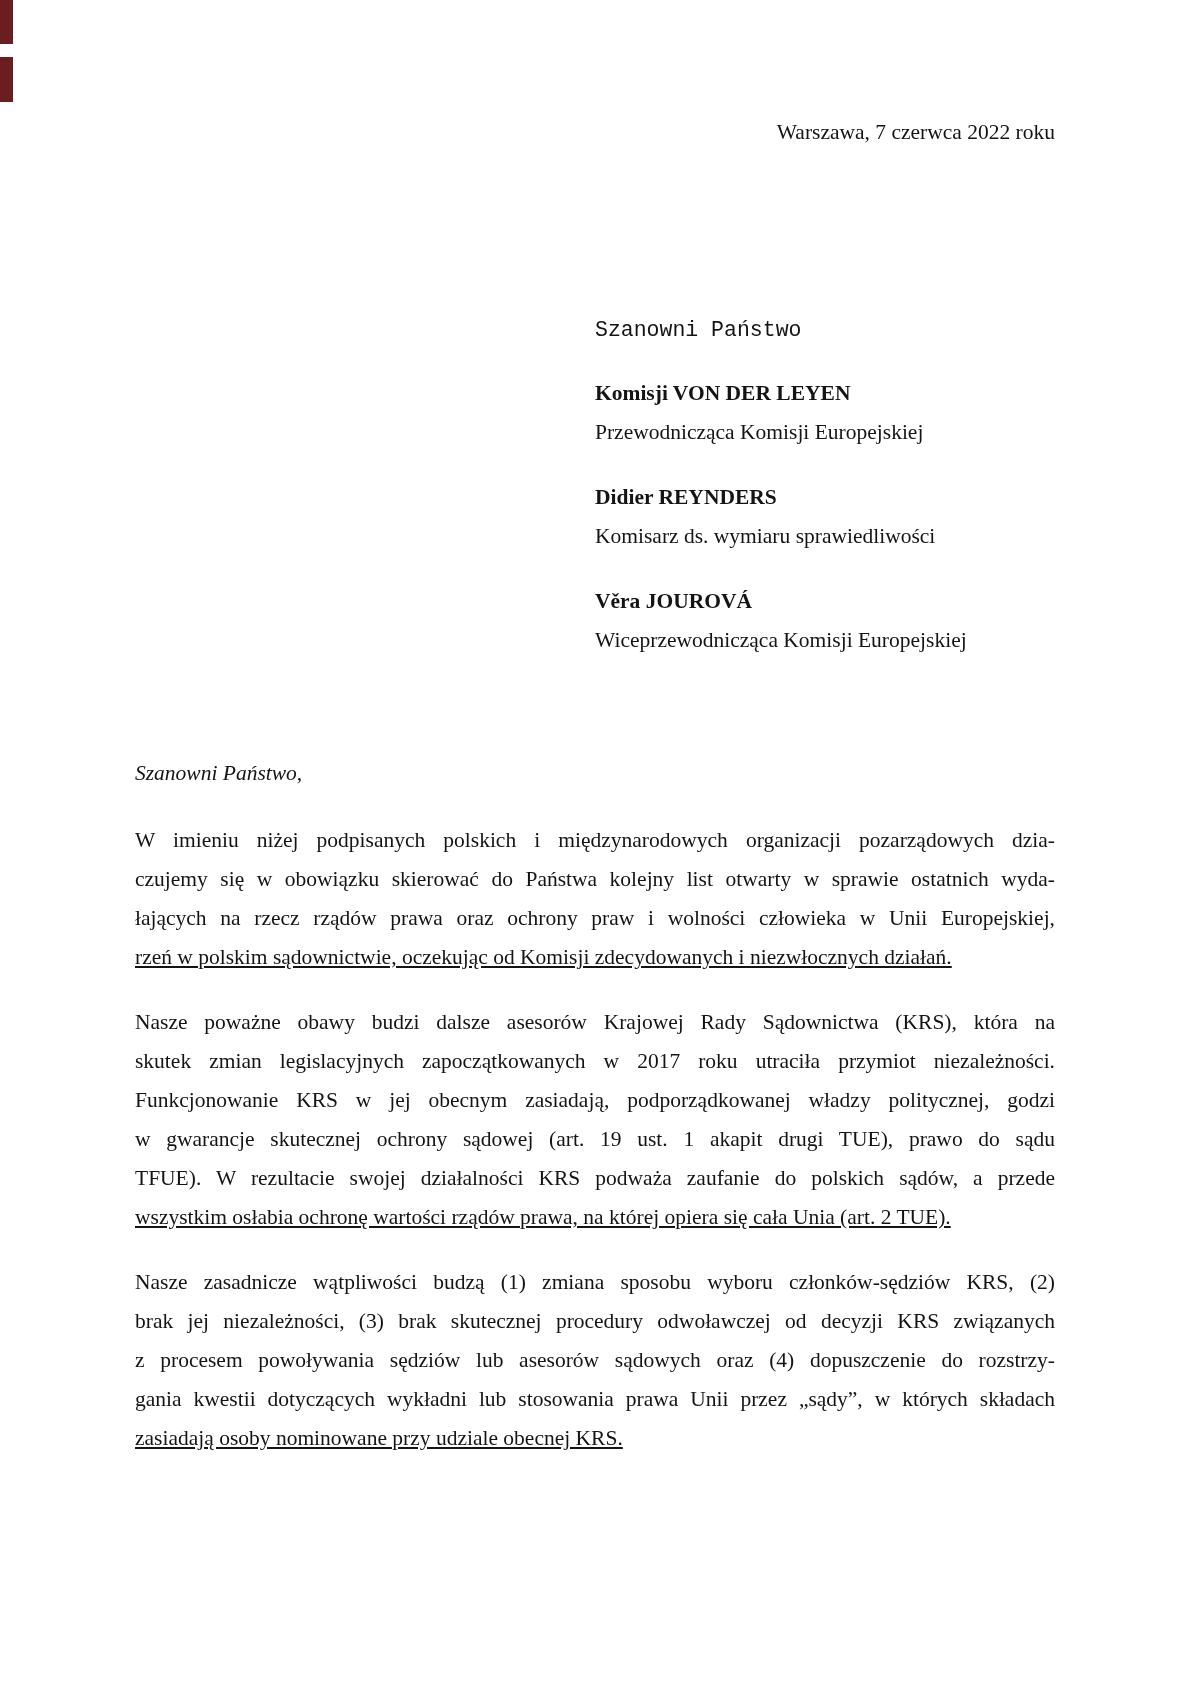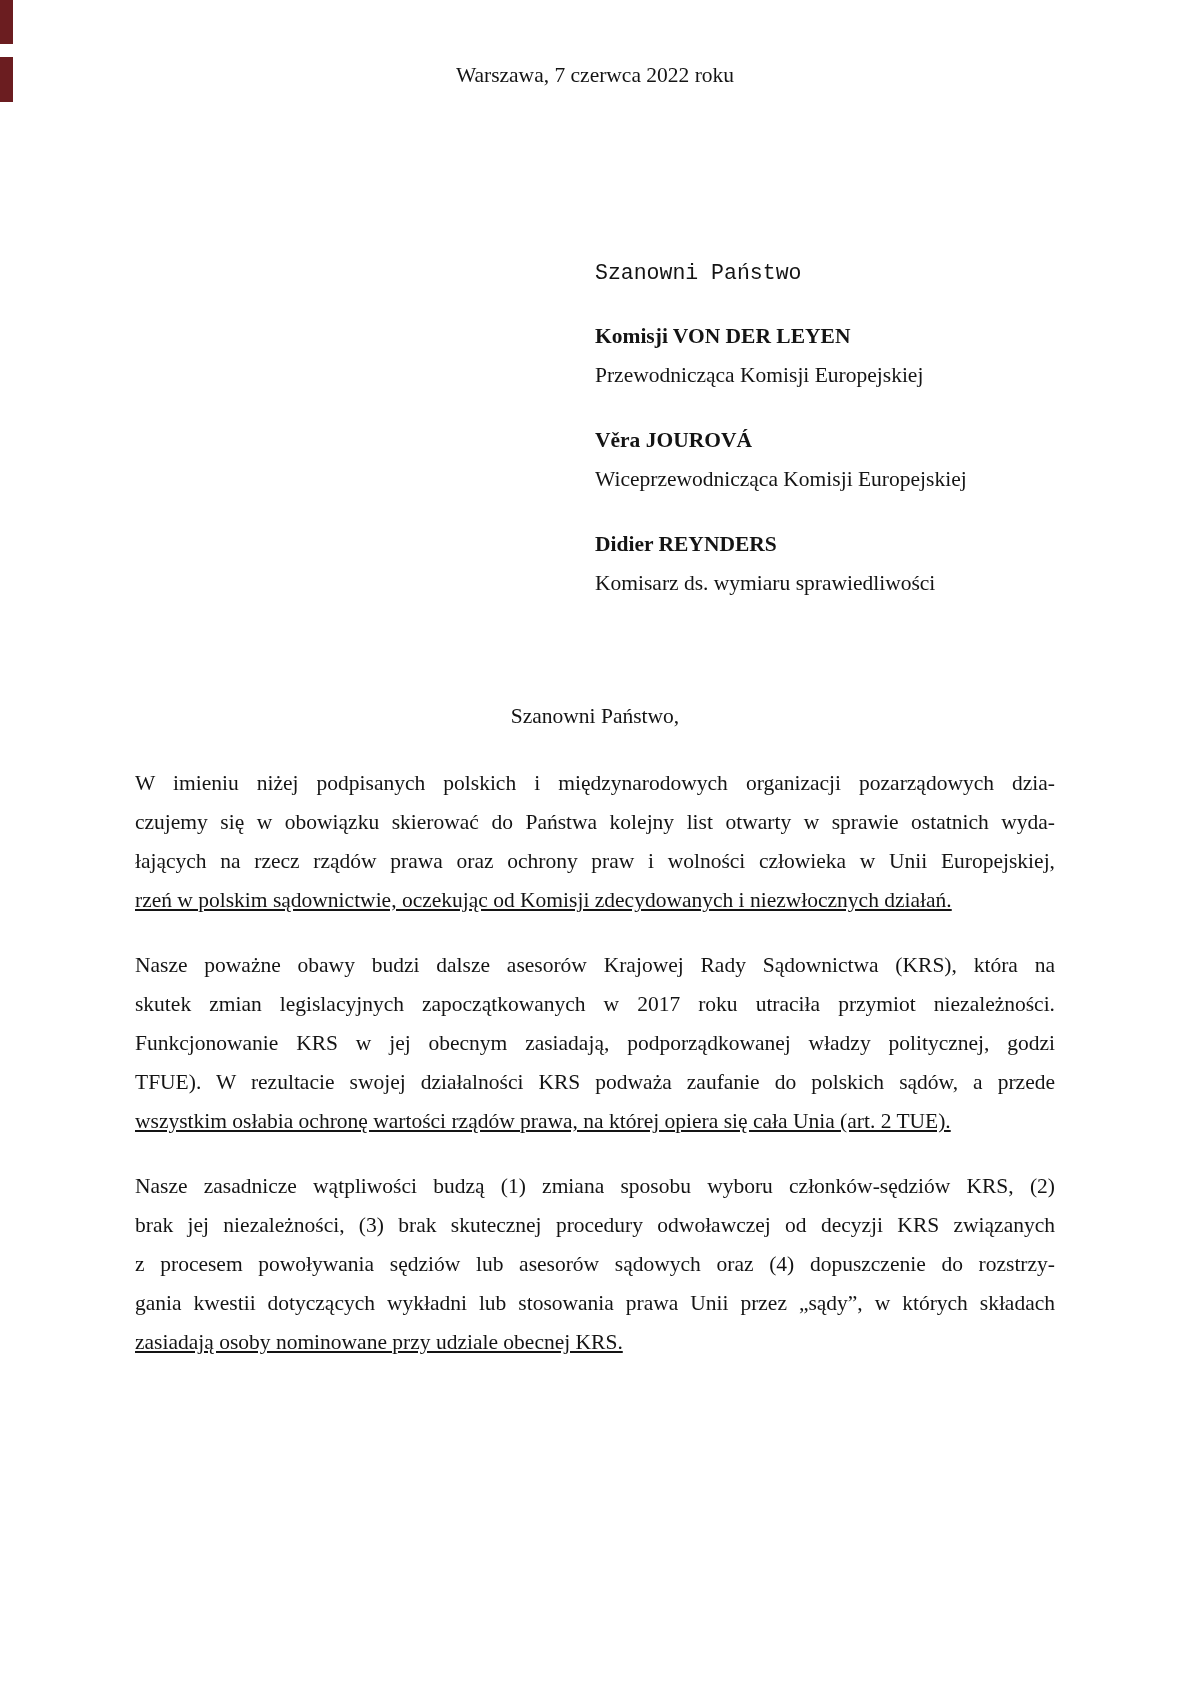--- a/index.html
+++ b/index.html
@@ -22,41 +22,41 @@
   }
   .edge-mark {
     position: absolute;
     left: 0;
     width: 13px;
   }
   .edge-mark.m1 { top: 0; height: 44px; }
   .edge-mark.m2 { top: 57px; height: 45px; }
 
   .dateline {
-    padding-top: 56px;
-    text-align: center;
+    padding-top: 113px;
+    text-align: right;
     line-height: 39px;
   }
   .addressee {
     margin-top: 159px;
     margin-left: 460px;
     line-height: 39px;
   }
   .addr-salutation {
     margin-bottom: 24px;
     font-family: Liberation Mono, monospace;
   }
   .recipient { margin-bottom: 26px; }
   .recipient:last-child { margin-bottom: 0; }
   .recipient-name { font-weight: bold; }
 
   .body-salutation {
     margin-top: 94px;
+    font-style: italic;
     line-height: 39px;
-    text-align: center;
   }
   .paragraph {
     margin-top: 28px;
     line-height: 39px;
   }
   .paragraph + .paragraph { margin-top: 26px; }
   .jline {
     text-align: justify;
     text-align-last: justify;
     hyphens: none;
@@ -80,43 +80,44 @@
 
   <div class="addressee">
     <div class="addr-salutation">Szanowni Państwo</div>
 
     <div class="recipient">
       <div class="recipient-name">Komisji VON DER LEYEN</div>
       <div class="recipient-title">Przewodnicząca Komisji Europejskiej</div>
     </div>
 
     <div class="recipient">
-      <div class="recipient-name">Věra JOUROVÁ</div>
-      <div class="recipient-title">Wiceprzewodnicząca Komisji Europejskiej</div>
+      <div class="recipient-name">Didier REYNDERS</div>
+      <div class="recipient-title">Komisarz ds. wymiaru sprawiedliwości</div>
     </div>
 
     <div class="recipient">
-      <div class="recipient-name">Didier REYNDERS</div>
-      <div class="recipient-title">Komisarz ds. wymiaru sprawiedliwości</div>
+      <div class="recipient-name">Věra JOUROVÁ</div>
+      <div class="recipient-title">Wiceprzewodnicząca Komisji Europejskiej</div>
     </div>
   </div>
 
   <div class="body-salutation">Szanowni Państwo,</div>
 
   <div class="paragraph">
     <div class="jline">W imieniu niżej podpisanych polskich i międzynarodowych organizacji pozarządowych dzia-</div>
     <div class="jline">czujemy się w obowiązku skierować do Państwa kolejny list otwarty w sprawie ostatnich wyda-</div>
     <div class="jline">łających na rzecz rządów prawa oraz ochrony praw i wolności człowieka w Unii Europejskiej,</div>
     <div class="jline last">rzeń w polskim sądownictwie, oczekując od Komisji zdecydowanych i niezwłocznych działań.</div>
   </div>
 
   <div class="paragraph">
     <div class="jline">Nasze poważne obawy budzi dalsze asesorów Krajowej Rady Sądownictwa (KRS), która na</div>
     <div class="jline">skutek zmian legislacyjnych zapoczątkowanych w 2017 roku utraciła przymiot niezależności.</div>
     <div class="jline">Funkcjonowanie KRS w jej obecnym zasiadają, podporządkowanej władzy politycznej, godzi</div>
+    <div class="jline">w gwarancje skutecznej ochrony sądowej (art. 19 ust. 1 akapit drugi TUE), prawo do sądu</div>
     <div class="jline">TFUE). W rezultacie swojej działalności KRS podważa zaufanie do polskich sądów, a przede</div>
     <div class="jline last">wszystkim osłabia ochronę wartości rządów prawa, na której opiera się cała Unia (art. 2 TUE).</div>
   </div>
 
   <div class="paragraph">
     <div class="jline">Nasze zasadnicze wątpliwości budzą (1) zmiana sposobu wyboru członków-sędziów KRS, (2)</div>
     <div class="jline">brak jej niezależności, (3) brak skutecznej procedury odwoławczej od decyzji KRS związanych</div>
     <div class="jline">z procesem powoływania sędziów lub asesorów sądowych oraz (4) dopuszczenie do rozstrzy-</div>
     <div class="jline">gania kwestii dotyczących wykładni lub stosowania prawa Unii przez „sądy”, w których składach</div>
     <div class="jline last">zasiadają osoby nominowane przy udziale obecnej KRS.</div>

